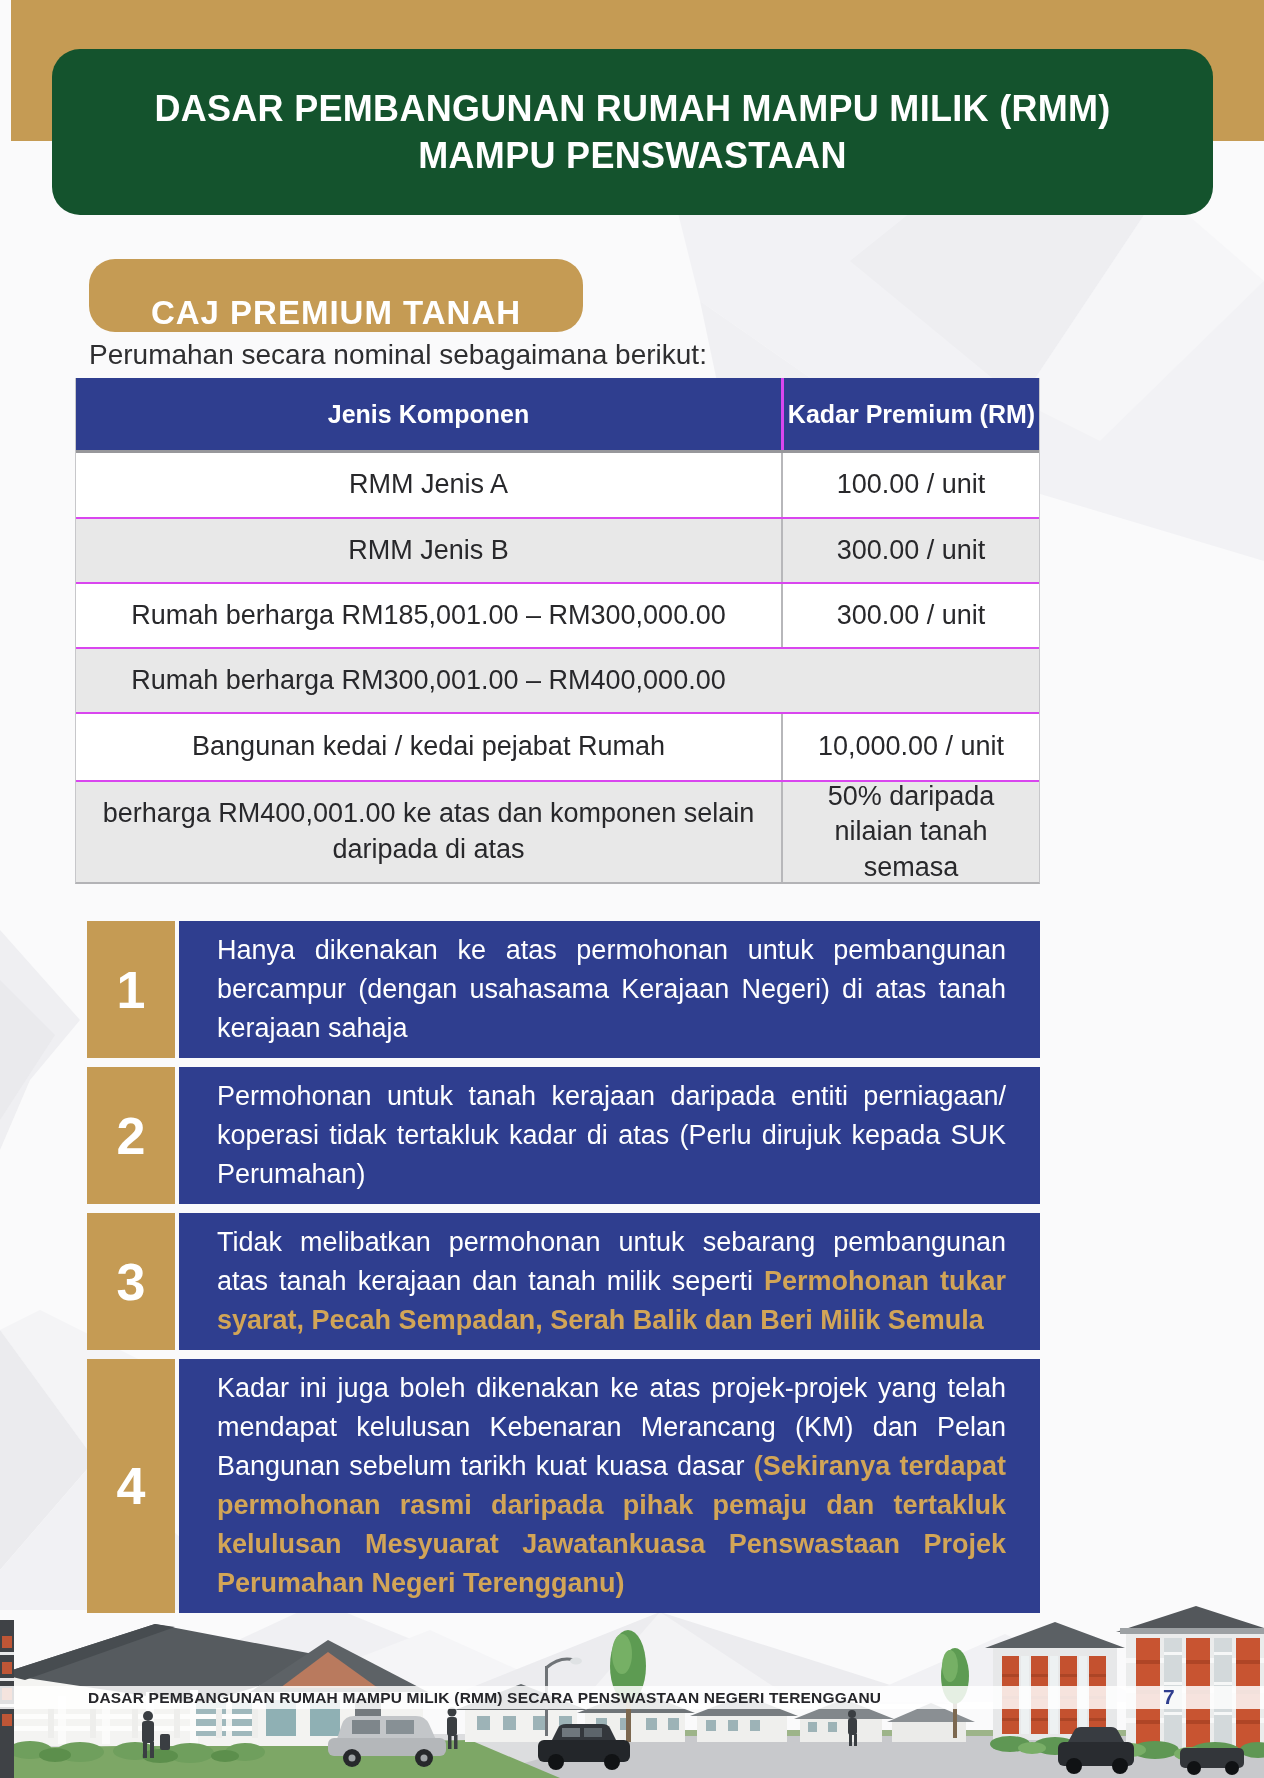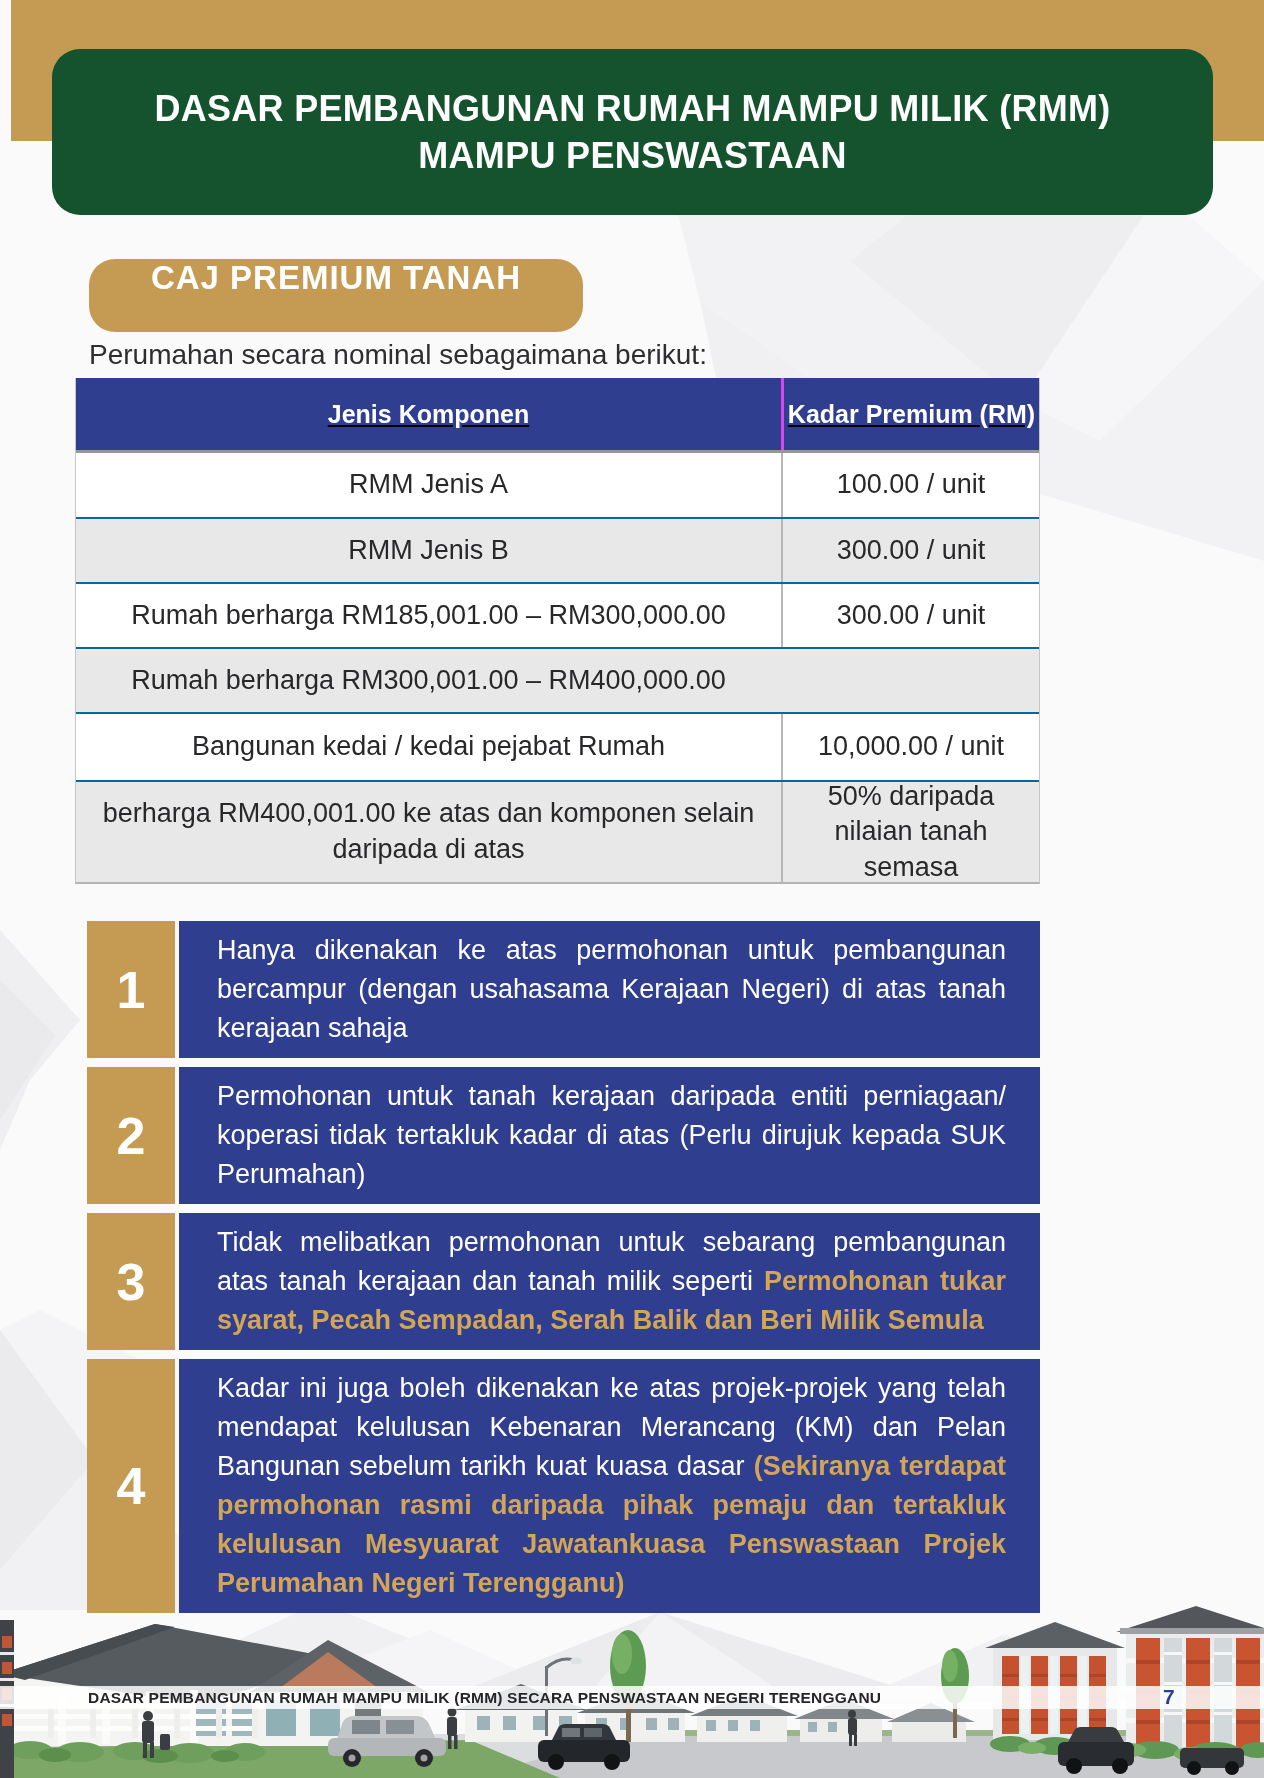--- a/index.html
+++ b/index.html
@@ -10,35 +10,35 @@
   
   .bg{position:absolute;z-index:0;}
   
   .gold-band{position:absolute;left:11px;top:0;right:0;height:141px;background:#C59B54;z-index:1;}
   
   .banner{position:absolute;left:52px;top:49px;width:1161px;height:166px;background:#14532d;
     border-radius:28px;display:flex;flex-direction:column;align-items:center;justify-content:center;z-index:2;}
   .banner .line{color:#ffffff;font-weight:bold;font-size:36px;line-height:47px;letter-spacing:.3px;white-space:nowrap;}
   
   .badge{position:absolute;left:89px;top:259px;width:494px;height:73px;background:#C59B54;border-radius:26px;
-    display:flex;align-items:flex-start;justify-content:center;z-index:2;}
+    display:flex;align-items:flex-end;justify-content:center;z-index:2;}
   .badge span{color:#fff;font-weight:bold;font-size:33px;letter-spacing:1px;white-space:nowrap;}
   .intro{position:absolute;left:89px;top:339px;font-size:28px;color:#2e2e30;z-index:2;white-space:nowrap;}
   
   .ptable{position:absolute;left:75px;top:378px;width:965px;z-index:2;background:#ffffff;
     border-left:1px solid #c7c7ca;border-right:1px solid #c7c7ca;border-bottom:2px solid #b3b3b6;box-sizing:border-box;}
-  .thead{display:flex;height:72px;background:#2F3E8F;border-bottom:3px solid #97979b;text-decoration:underline;}
+  .thead{display:flex;height:72px;background:#2F3E8F;border-bottom:3px solid #97979b;}
   .thead .hc{display:flex;align-items:center;justify-content:center;color:#fff;font-weight:bold;font-size:25px;}
   .hc.c1{width:705px;}
   .hc.c2{flex:1;border-left:3px solid #d946ef;box-sizing:border-box;}
   .trow{display:flex;height:63px;}
   .trow.h64{height:64px}
   .trow.h66{height:66px}
   .trow.h100{height:100px}
-  .trow + .trow{border-top:2px solid #0369a1;}
+  .trow + .trow{border-top:2px solid #d946ef;}
   .trow .tc{display:flex;align-items:center;justify-content:center;text-align:center;
     font-size:27px;color:#28282b;line-height:1.32;}
   .tc.c1{width:705px;padding:0 24px;box-sizing:border-box;}
   .tc.c2{flex:1;border-left:2px solid #b7b7ba;padding:0 10px;box-sizing:border-box;}
   .trow.shade{background:#e8e8e8;}
   
   .notes{position:absolute;left:87px;top:921px;width:953px;z-index:2;}
   .note{display:flex;align-items:stretch;margin-bottom:9px;}
   .nbox{width:88px;background:#C59B54;display:flex;align-items:center;justify-content:center;flex:0 0 88px;}
   .nnum{color:#ffffff;font-weight:bold;font-size:52px;}

